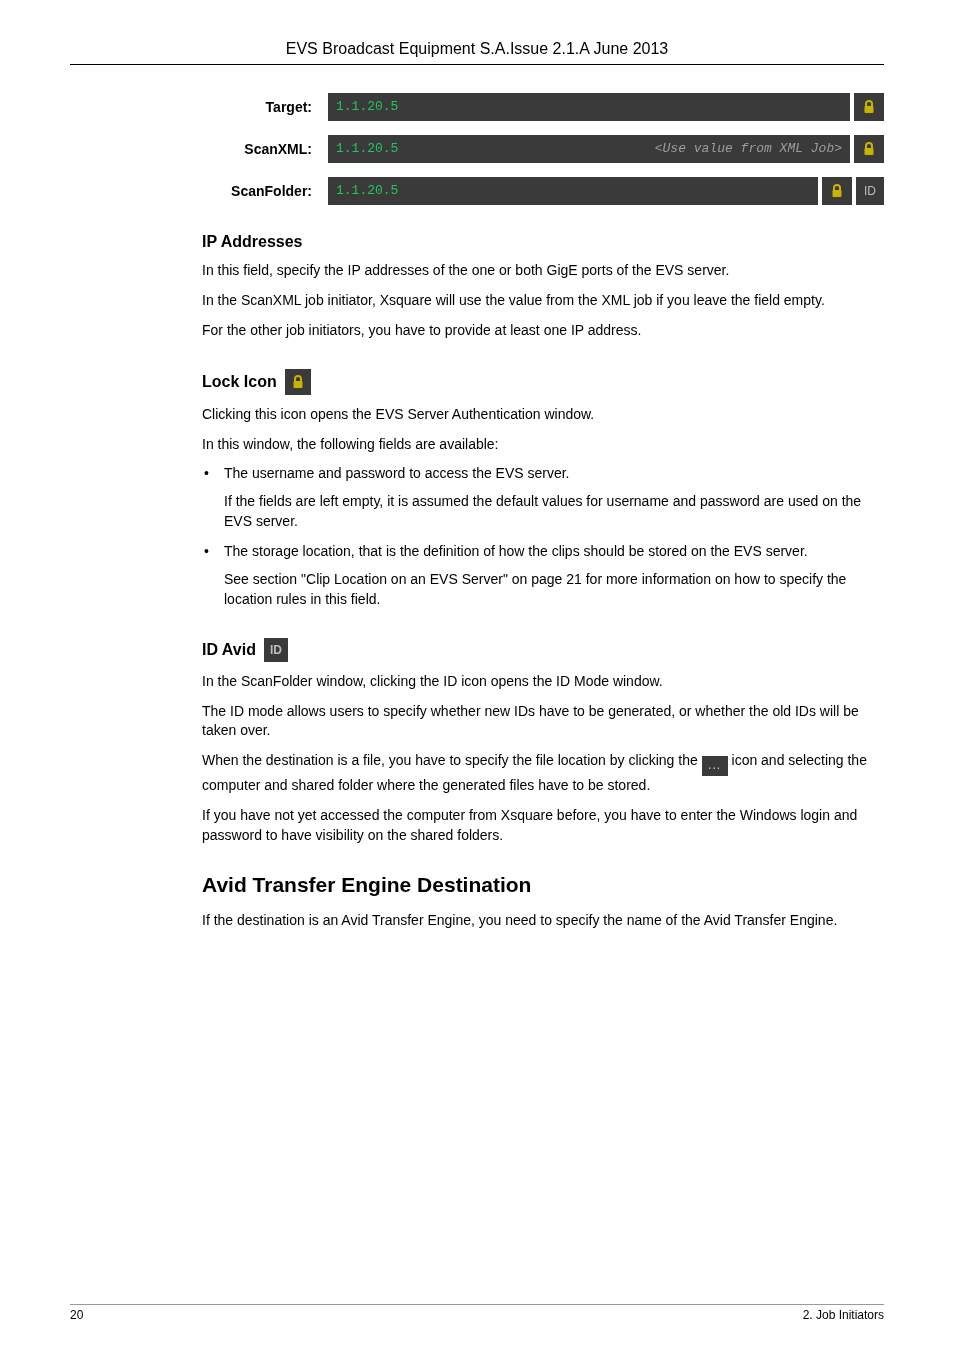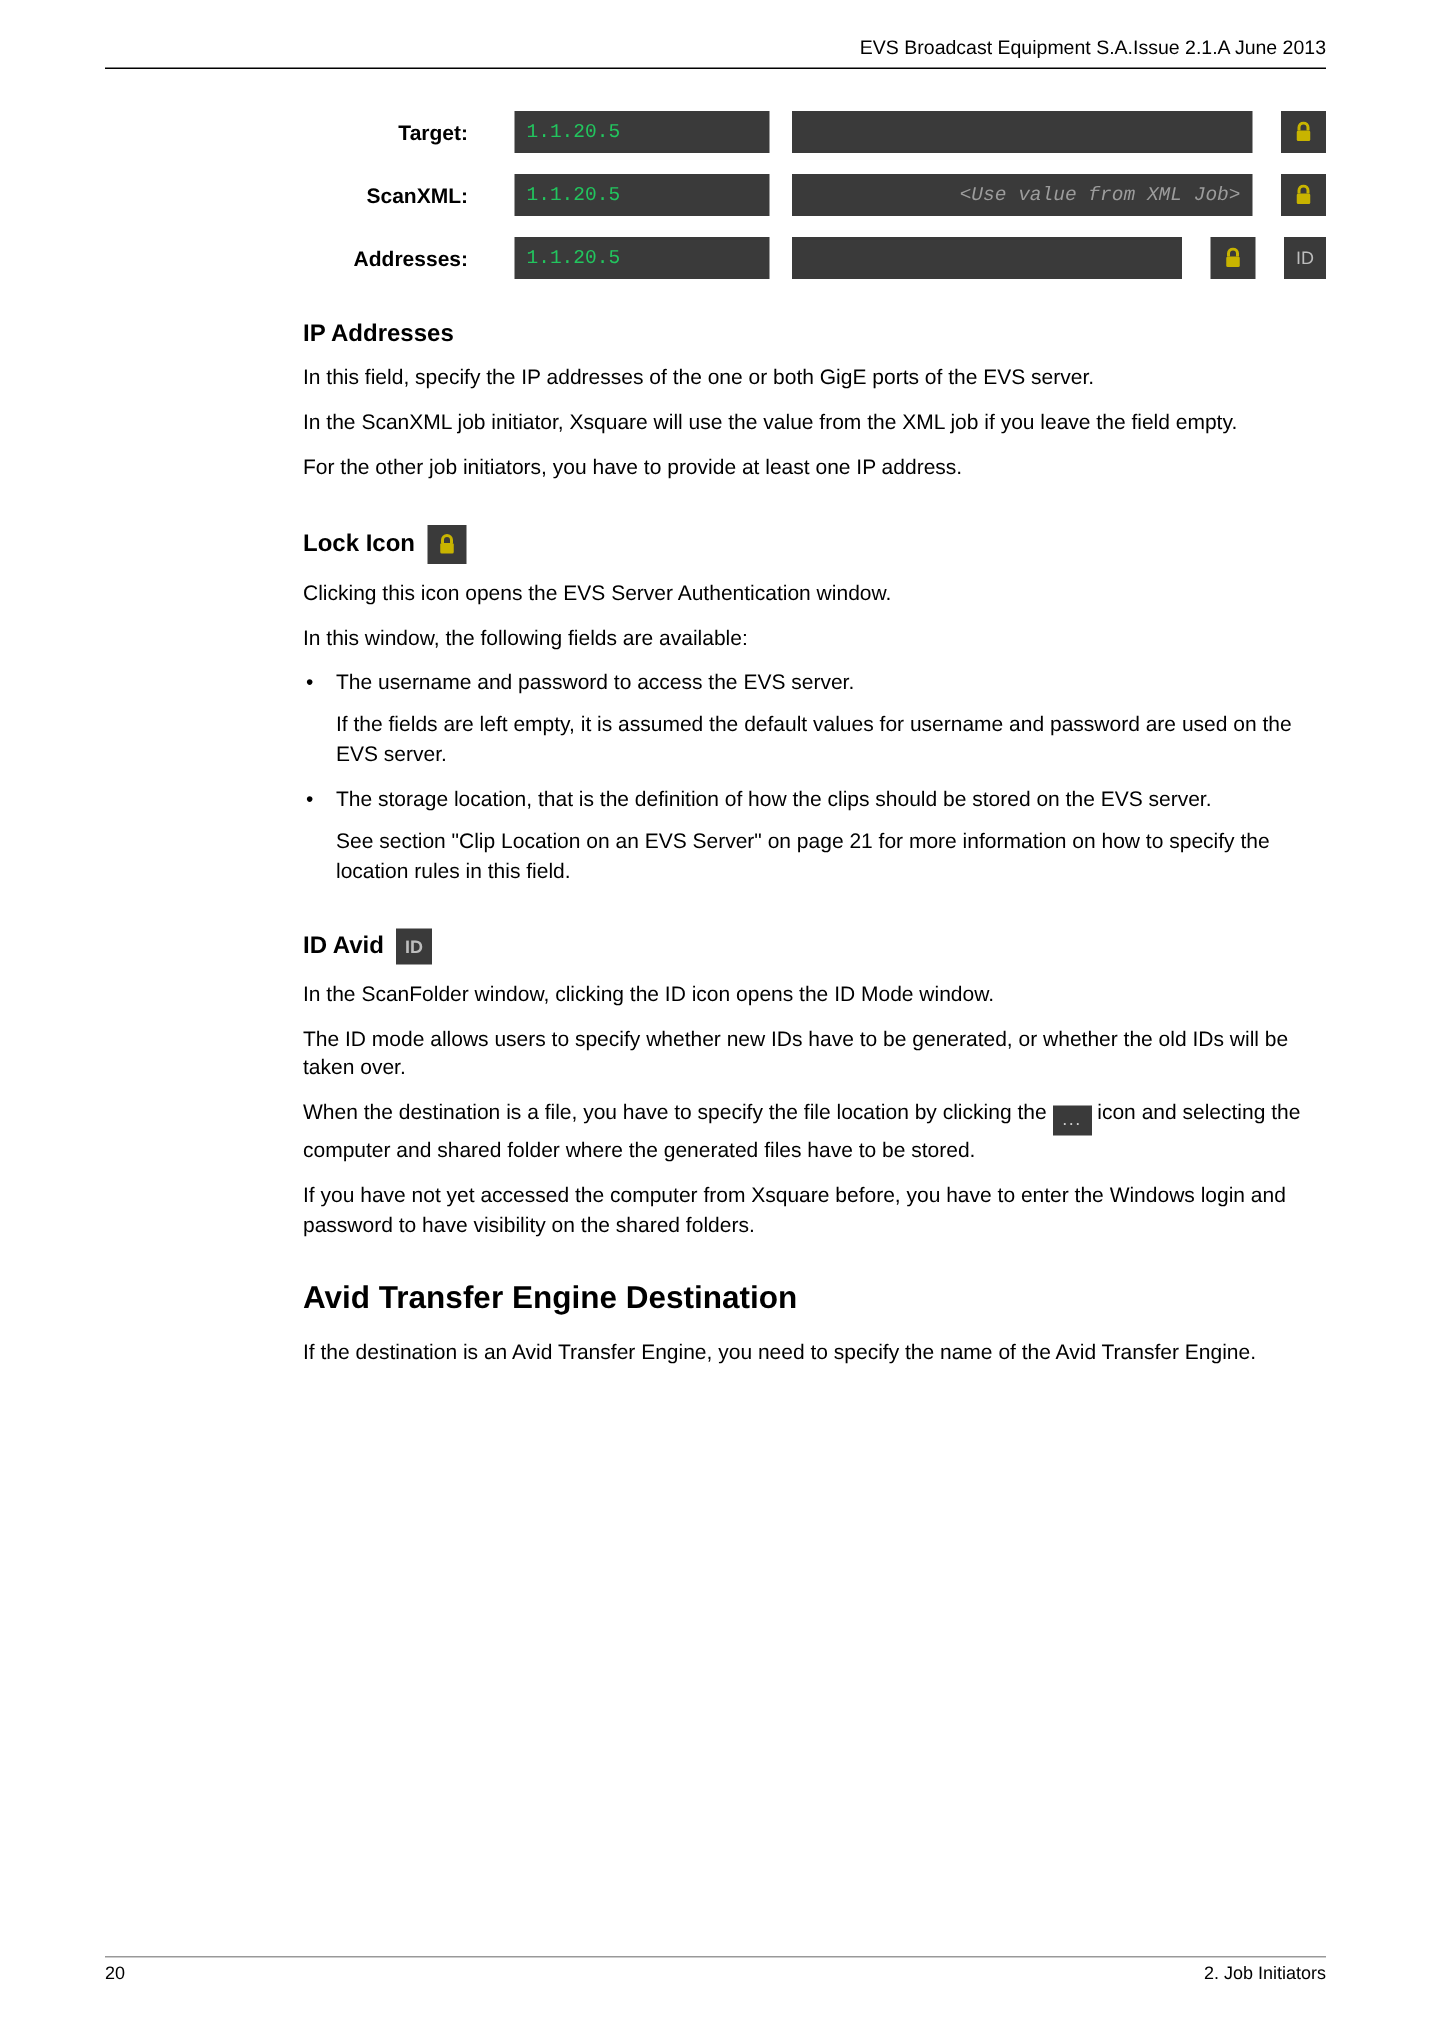--- a/index.html
+++ b/index.html
@@ -12,37 +12,37 @@
 }
 .page {
   width: 954px;
   height: 1350px;
   box-sizing: border-box;
   padding: 24px 70px 0 70px;
   position: relative;
 }
 .header-row {
   display: flex;
-  justify-content: flex-end;
-  font-size: 13px;
+  justify-content: center;
+  font-size: 16px;
   color: #000;
   padding-bottom: 6px;
+  margin-top: 16px;
 }
 .header-rule {
   border-bottom: 1px solid #000;
   margin-bottom: 28px;
 }
 .content {
   margin-left: 132px; 
 }
 .row {
   display: flex;
   align-items: center;
   margin-bottom: 14px;
-  gap: 15px;
 }
 .row-label {
   width: 110px;
   font-weight: bold;
   font-size: 14px;
   text-align: right;
   margin-right: 16px;
 }
 .dark-input {
   background: #3a3a3a;
@@ -197,21 +197,21 @@
       <div class="dark-input right">&lt;Use value from XML Job&gt;</div>
       <div class="iconbtn">
         <svg class="lock" width="12" height="14">
             <path class="shackle" d="M3 6 V4 a3 3 0 0 1 6 0 V6"></path>
             <rect class="body" x="1.5" y="6" width="9" height="7" rx="1"></rect>
           </svg>
       </div>
     </div>
 
     <div class="row">
-      <div class="row-label">Addresses:</div>
+      <div class="row-label">ScanFolder:</div>
       <div class="dark-input addr">1.1.20.5</div>
       <div class="dark-input right-plain"></div>
       <div class="iconbtn">
         <svg class="lock" width="12" height="14">
             <path class="shackle" d="M3 6 V4 a3 3 0 0 1 6 0 V6"></path>
             <rect class="body" x="1.5" y="6" width="9" height="7" rx="1"></rect>
           </svg>
       </div>
       <div class="idbtn">ID</div>
     </div>

